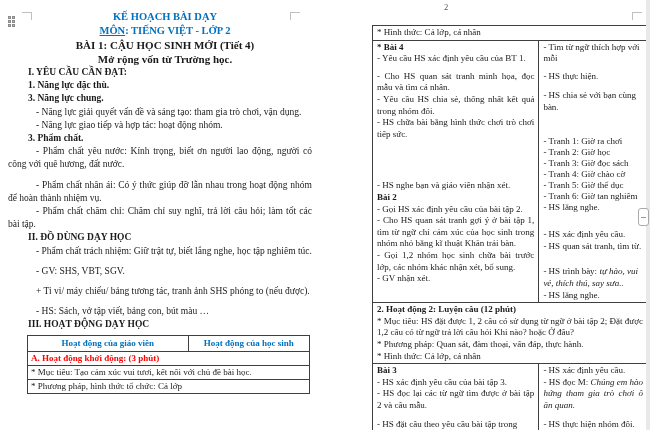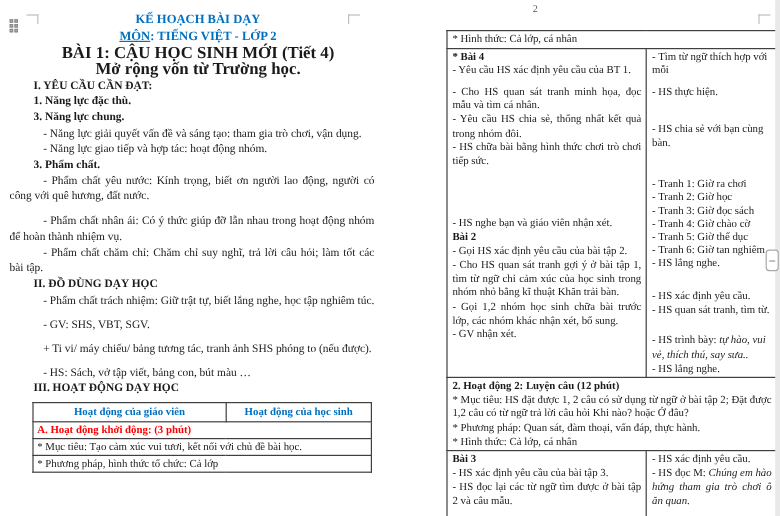--- a/index.html
+++ b/index.html
@@ -24,21 +24,21 @@
   .handle i{background:#b9b9b9;border:0.5px solid #8a8a8a;display:block;}
 
   
   .crop{position:absolute;width:10px;height:8px;}
   .crop.tl{border-top:1px solid var(--crop);border-right:1px solid var(--crop);}
   .crop.tr{border-top:1px solid var(--crop);border-left:1px solid var(--crop);}
 
   .p1-content{position:absolute;left:8px;top:10px;width:304px;}
   .hgroup{text-align:center;margin-left:10px;}
   .h-blue{color:var(--blue);font-weight:bold;font-size:10.5px;line-height:14px;}
-  .h-black{font-weight:bold;font-size:14px;line-height:14px;text-align:center;}
+  .h-black{font-weight:bold;font-size:11px;line-height:14px;text-align:center;}
   .u{text-decoration:underline;}
 
   .para{font-size:9.5px;line-height:13.2px;text-align:justify;margin:0;}
   .ti1{text-indent:20px;}
   .ti2{text-indent:28px;}
   .b{font-weight:bold;}
   .gap8{margin-top:7px;}
 
   table{border-collapse:collapse;table-layout:fixed;}
   td{border:1px solid var(--border);vertical-align:top;
@@ -48,21 +48,21 @@
   .thead td{color:var(--blue);font-weight:bold;text-align:center;padding:2px 2px;}
   .red{color:var(--red);font-weight:bold;}
   .just{text-align:justify;}
 
   
   .pagenum{position:absolute;left:118px;top:2px;font-size:8.5px;color:#555;}
   .t2{position:absolute;left:46px;top:25px;width:276px;}
   .t2 .c-gv{width:60.5%;} .t2 .c-hs{width:39.5%;}
   .t2 td{line-height:11.6px;padding:1px 4px;}
   .cellp{margin:0;}
-  .mt6{margin-top:6px;} .mt8{margin-top:20px;} .mt14{margin-top:14px;}
+  .mt6{margin-top:6px;} .mt8{margin-top:8px;} .mt14{margin-top:14px;}
   .mt16{margin-top:16px;} .mt22{margin-top:22px;} .mt40{margin-top:40px;}
   .tranh{line-height:11px;}
   em{font-style:italic;}
 
   
   .margin-widget{position:absolute;left:638px;top:208px;width:11px;height:18px;
     background:#fff;border:1px solid #a9a9a9;border-radius:3px;}
   .margin-widget::after{content:"";position:absolute;left:2px;top:8px;width:5px;height:1px;background:#999;}
 </style>
 </head>

